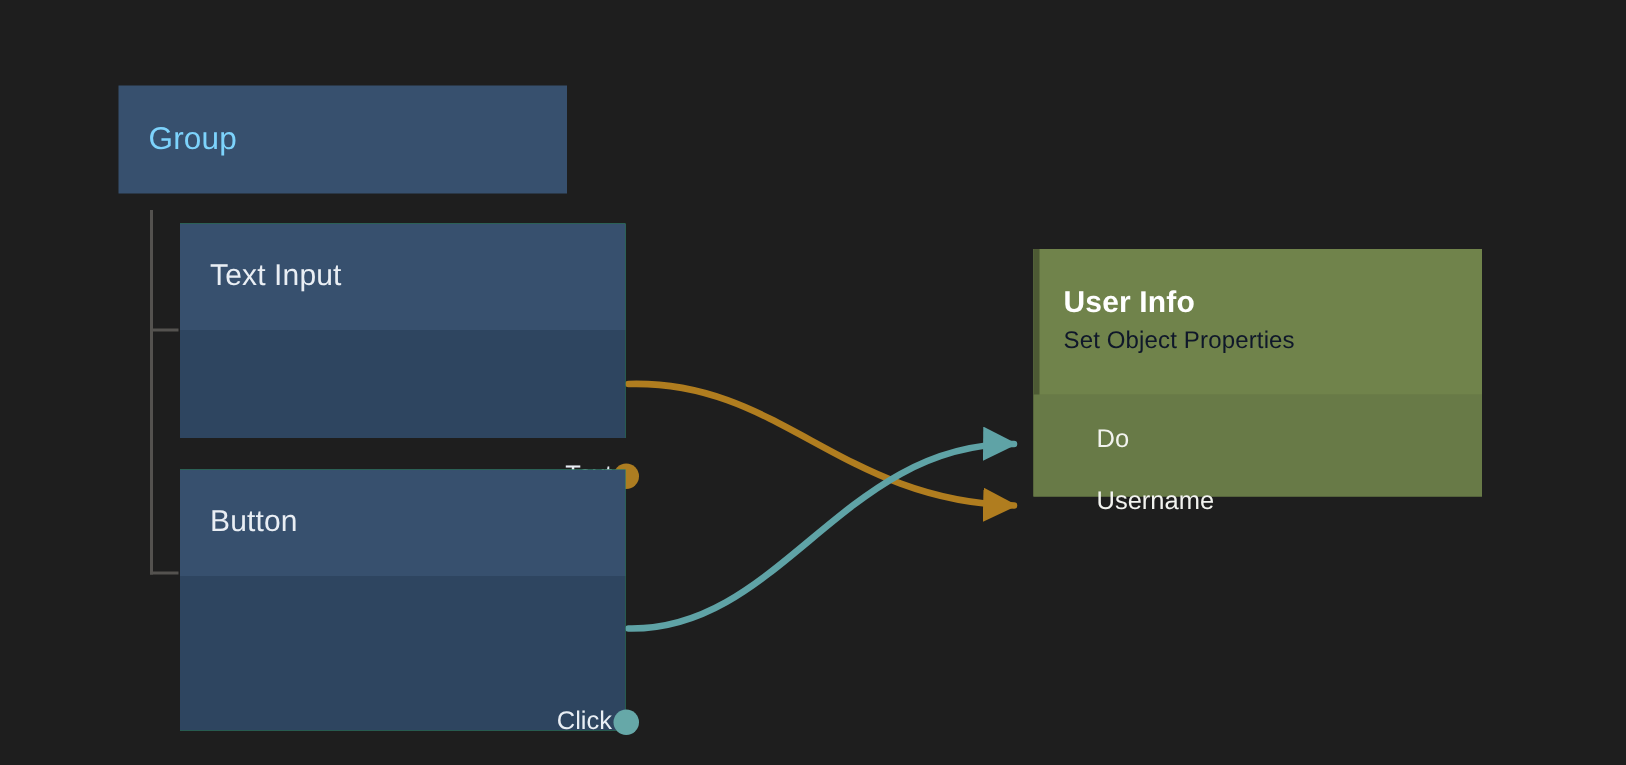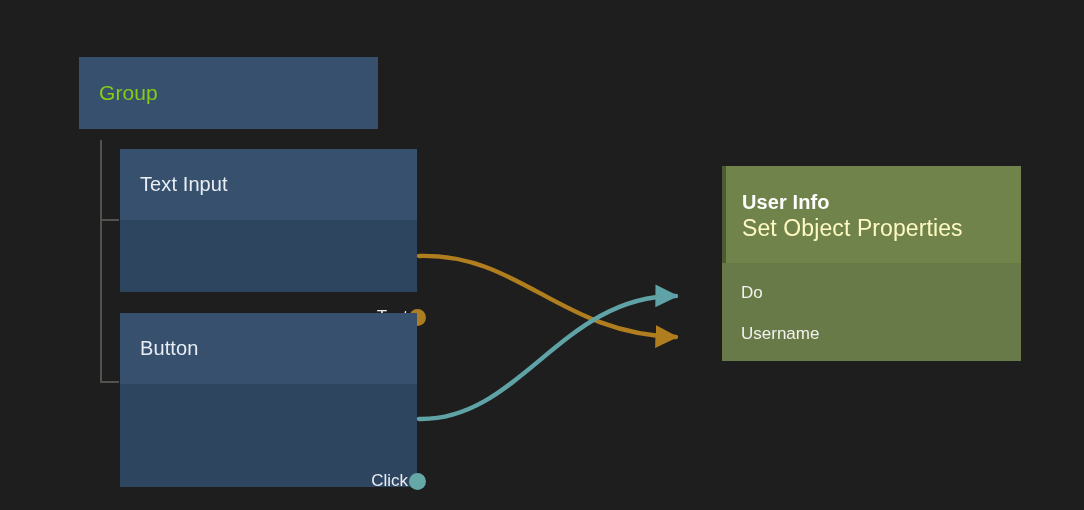--- a/index.html
+++ b/index.html
@@ -55,21 +55,21 @@
     width: 299px;
     height: 72px;
     background: #37506e;
   }
   .group-node .node-header {
     width: 100%;
     height: 100%;
     padding: 0 0 0 20px;
   }
   .group-title {
-    color: #84cc16;
+    color: #7dd3fc;
     font-size: 21px;
     line-height: 24px;
     letter-spacing: 0.1px;
   }
 
   
   .bracket-vline {
     position: absolute;
     left: 100px;
     top: 140px;
@@ -135,24 +135,24 @@
     right: -9px;
     width: 17px;
     height: 17px;
     border-radius: 50%;
   }
   .port-dot.data  { background: #ad7d21; }
   .port-dot.event { background: #66a8a8; }
 
   
   .green-node {
-    left: 722px;
+    left: 689px;
     top: 166px;
     width: 299px;
-    height: 195px;
+    height: 165px;
     background: #687a47;
   }
   .green-node .node-accent {
     position: absolute;
     left: 0; top: 0;
     width: 4px;
     height: 100%;
     background: #4d5a34;
   }
   .green-node .node-header {
@@ -163,34 +163,35 @@
   }
   .green-header-spacer { height: 24px; }
   .node-title-green {
     color: #ffffff;
     font-size: 20px;
     font-weight: bold;
     line-height: 25px;
     letter-spacing: 0.1px;
   }
   .node-subtitle-green {
-    color: #fef9c3;
-    font-size: 23px;
+    color: #0f172a;
+    font-size: 16px;
     line-height: 26px;
     letter-spacing: 0.1px;
   }
   .green-node .node-body { background: #687a47; }
 
   
   .port-row-in {
     position: absolute;
     left: 0;
     display: flex;
     align-items: center;
     height: 20px;
+    padding-left: 23px;
   }
   .port-row-in.r1 { top: 20px; }
   .port-row-in.r2 { top: 61px; }
   .port-label-in {
     color: #f2f3ef;
     font-size: 17px;
     line-height: 20px;
     padding-left: 19px;
     white-space: nowrap;
   }

